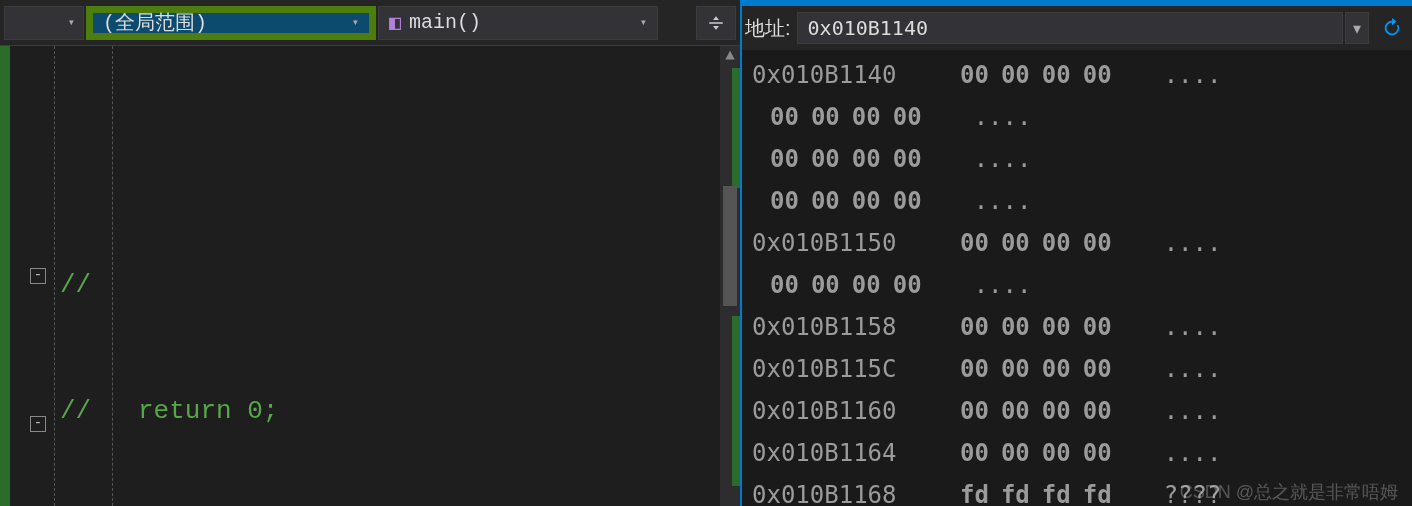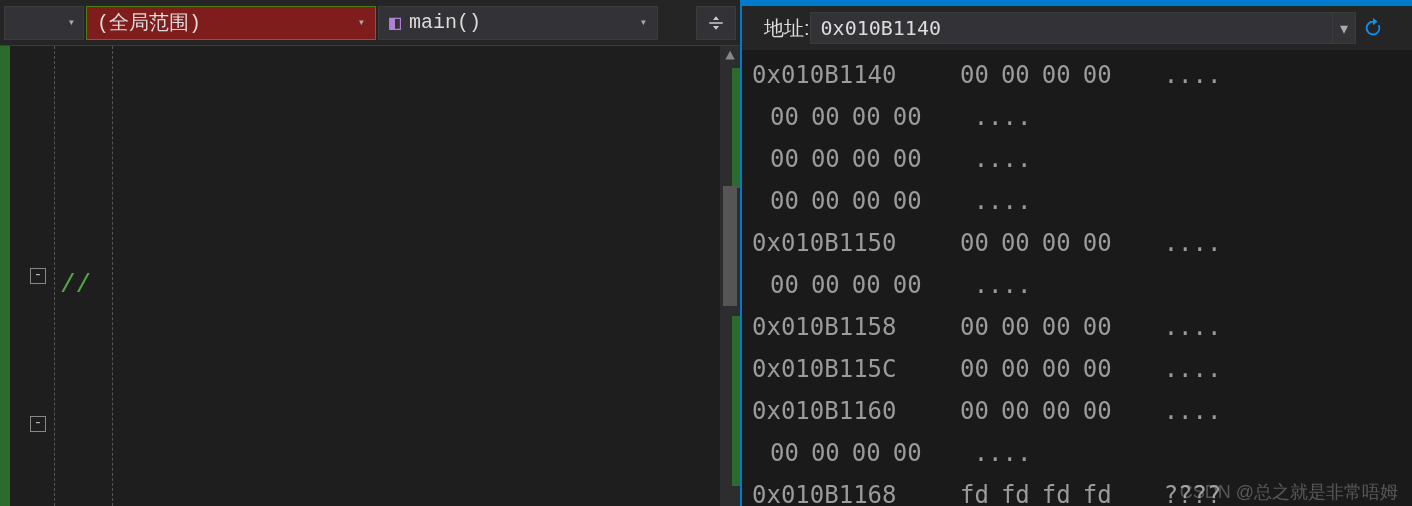--- a/index.html
+++ b/index.html
@@ -37,22 +37,22 @@
     border: 1px solid #3c3c3c;
     display: flex;
     align-items: center;
     justify-content: flex-end;
     padding-right: 8px;
     cursor: pointer;
   }
   .tb-scope {
     flex: 0 0 290px;
     height: 34px;
-    background: #7f1d1d;
-    border: 1px solid #4d7c0f;
+    background: #0c4a6e;
+    border: 7px solid #4d7c0f;
     display: flex;
     align-items: center;
     justify-content: space-between;
     padding: 0 10px;
     font-size: 20px;
     color: #dcdcdc;
     cursor: pointer;
     gap: 10px;
   }
   .tb-func {
@@ -164,22 +164,22 @@
   }
   .mem-top-border {
     height: 6px;
     background: #007acc;
   }
   .mem-toolbar {
     height: 44px;
     background: #252526;
     display: flex;
     align-items: center;
-    padding: 0 22px;
-    gap: 0;
+    padding: 0 3px;
+    gap: 6px;
     font-family: "Microsoft YaHei", sans-serif;
   }
   .mem-label {
     font-size: 20px;
     color: #dcdcdc;
   }
   .mem-input {
     flex: 1;
     height: 32px;
     background: #333337;
@@ -219,21 +219,21 @@
     font-family: Consolas, monospace;
     overflow: hidden;
   }
   .mem-row {
     display: flex;
     white-space: pre;
     color: #9b9b9b;
   }
   .mem-addr { color: #9b9b9b; width: 190px; }
   .mem-hex { color: #9b9b9b; margin-left: 18px; }
-  .mem-hex span { margin-right: 12px; }
+  .mem-hex span { margin-right: 12px; font-weight: bold; }
   .mem-ascii { color: #9b9b9b; margin-left: 40px; }
   .watermark {
     position: absolute;
     right: 14px;
     bottom: 2px;
     color: rgba(200,200,200,0.35);
     font-size: 18px;
     font-family: "Microsoft YaHei", sans-serif;
     pointer-events: none;
   }
@@ -268,20 +268,21 @@
   <div class="editor-body">
     <div class="gutter">
       <div class="fold-box" style="top:222px">-</div>
       <div class="fold-box" style="top:370px">-</div>
     </div>
     <div class="code-area">
       <div class="guide" style="left:2px"></div>
       <div class="guide" style="left:60px"></div>
 
       <div class="line"><span class="comment">//</span></div>
+      <div class="line"><span class="comment"><span>//   </span><span>return</span><span> 0;</span></span></div>
       
       
       
       
       
       
       
       
     </div>
     <div class="vscroll">
@@ -310,18 +311,18 @@
   <div class="mem-body" id="mem-body">
       <div class="mem-row"><span class="mem-addr">0x010B1140</span><span class="mem-hex"><span>00</span><span>00</span><span>00</span><span>00</span></span><span class="mem-ascii">....</span></div>
       <div class="mem-row"><span class="mem-hex"><span>00</span><span>00</span><span>00</span><span>00</span></span><span class="mem-ascii">....</span></div>
       <div class="mem-row"><span class="mem-hex"><span>00</span><span>00</span><span>00</span><span>00</span></span><span class="mem-ascii">....</span></div>
       <div class="mem-row"><span class="mem-hex"><span>00</span><span>00</span><span>00</span><span>00</span></span><span class="mem-ascii">....</span></div>
       <div class="mem-row"><span class="mem-addr">0x010B1150</span><span class="mem-hex"><span>00</span><span>00</span><span>00</span><span>00</span></span><span class="mem-ascii">....</span></div>
       <div class="mem-row"><span class="mem-hex"><span>00</span><span>00</span><span>00</span><span>00</span></span><span class="mem-ascii">....</span></div>
       <div class="mem-row"><span class="mem-addr">0x010B1158</span><span class="mem-hex"><span>00</span><span>00</span><span>00</span><span>00</span></span><span class="mem-ascii">....</span></div>
       <div class="mem-row"><span class="mem-addr">0x010B115C</span><span class="mem-hex"><span>00</span><span>00</span><span>00</span><span>00</span></span><span class="mem-ascii">....</span></div>
       <div class="mem-row"><span class="mem-addr">0x010B1160</span><span class="mem-hex"><span>00</span><span>00</span><span>00</span><span>00</span></span><span class="mem-ascii">....</span></div>
-      <div class="mem-row"><span class="mem-hex"><span>00</span><span>00</span><span>00</span><span>00</span></span><span class="mem-ascii">....</span></div>
+      <div class="mem-row"><span class="mem-addr">0x010B1164</span><span class="mem-hex"><span>00</span><span>00</span><span>00</span><span>00</span></span><span class="mem-ascii">....</span></div>
       <div class="mem-row"><span class="mem-addr">0x010B1168</span><span class="mem-hex"><span>fd</span><span>fd</span><span>fd</span><span>fd</span></span><span class="mem-ascii">????</span></div>
     </div>
 </div>
 
 <div class="watermark">CSDN @总之就是非常唔姆</div>
 
 </body></html>

